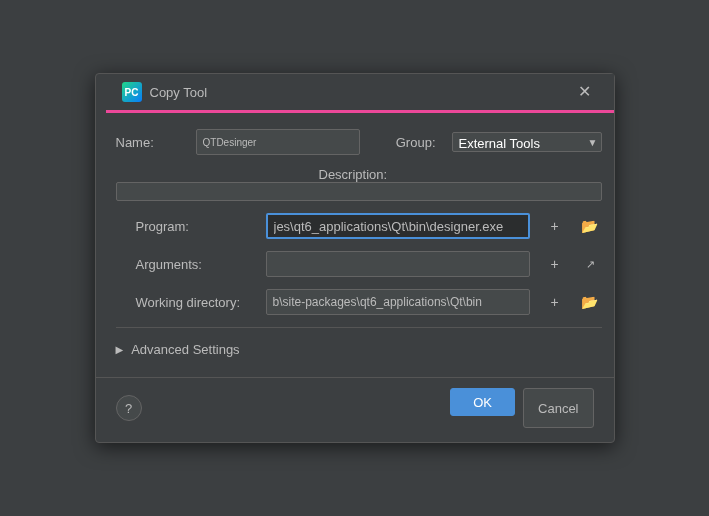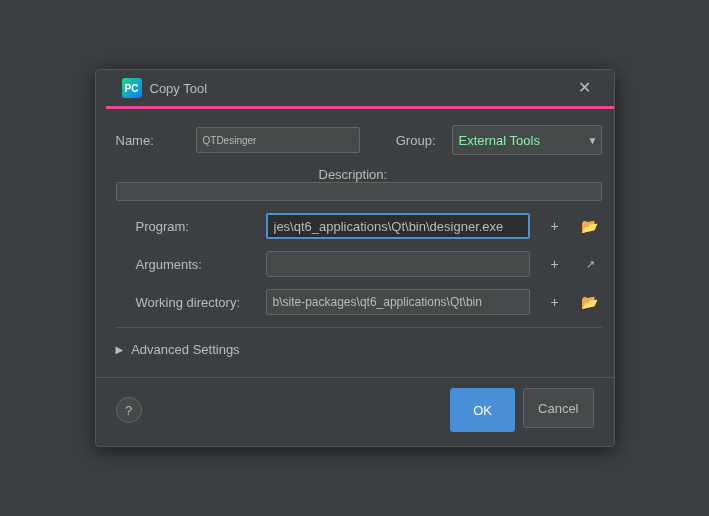--- a/index.html
+++ b/index.html
@@ -102,24 +102,24 @@
     }
     .group-select-wrapper {
       position: relative;
       display: flex;
       align-items: center;
     }
     .group-select {
       background: #45494a;
       border: 1px solid #646464;
       border-radius: 2px;
-      color: #86efac;
+      color: #ffffff;
       padding: 3px 24px 3px 6px;
       font-size: 13px;
-      height: 30px;
+      height: 20px;
       appearance: none;
       -webkit-appearance: none;
       cursor: pointer;
       width: 150px;
       outline: none;
     }
     .dropdown-arrow {
       position: absolute;
       right: 4px;
       pointer-events: none;
@@ -233,21 +233,21 @@
       gap: 8px;
     }
     .btn-ok {
       background: #4a90d9;
       border: 1px solid #4a90d9;
       border-radius: 3px;
       color: white;
       padding: 4px 22px;
       font-size: 13px;
       cursor: pointer;
-      height: 44px;
+      height: 28px;
     }
     .btn-cancel {
       background: #45494a;
       border: 1px solid #646464;
       border-radius: 3px;
       color: #bbbbbb;
       padding: 4px 14px;
       font-size: 13px;
       cursor: pointer;
       height: 40px;

